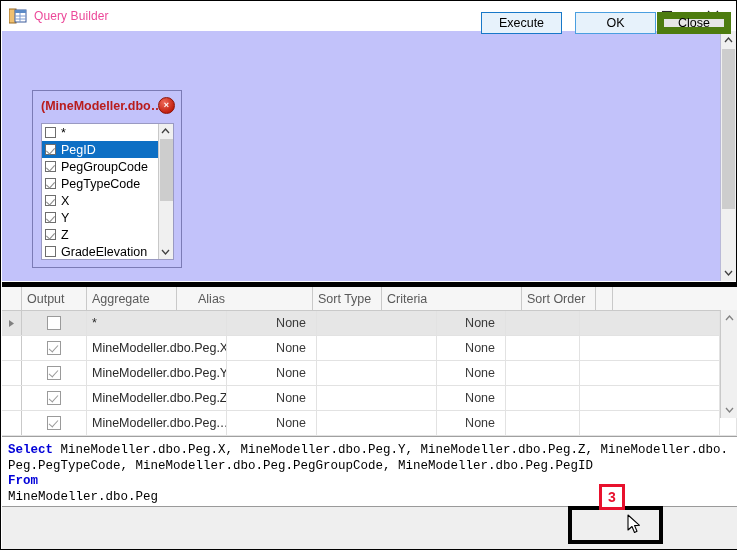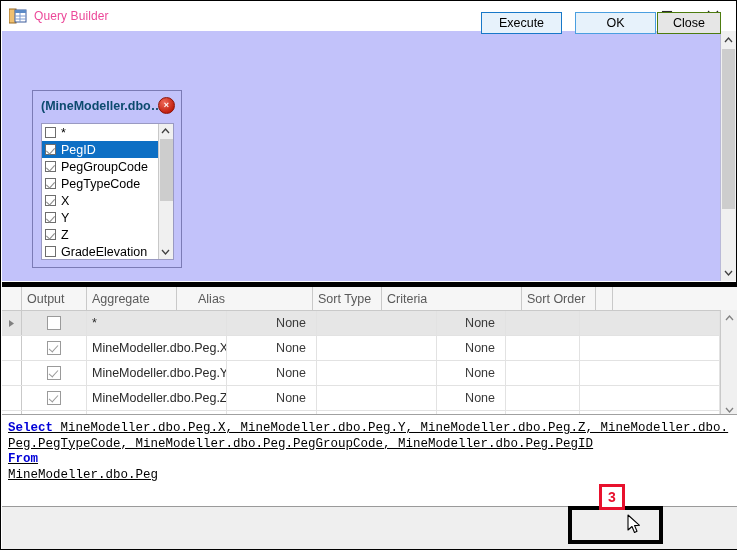--- a/index.html
+++ b/index.html
@@ -21,21 +21,21 @@
 
   
   .canvas{position:absolute;left:1px;top:30px;width:718px;height:250px;background:#c2c2fa;}
   .canvas-sb{position:absolute;left:719px;top:30px;width:16px;height:250px;background:#f0f0f0;border-left:1px solid #b9b9d8;box-sizing:border-box;}
   .sb-arrow{width:15px;height:17px;display:flex;align-items:center;justify-content:center;background:#f0f0f0;}
   .sb-thumb{position:absolute;left:1px;width:13px;background:#cdcdcd;}
 
   
   .tablebox{position:absolute;left:30px;top:59px;width:150px;height:178px;background:#c2c2fa;border:1px solid #7b7bb5;box-sizing:border-box;}
   .tablebox-hdr{height:29px;display:flex;align-items:center;padding:0 4px 0 8px;}
-  .tablebox-title{font-size:12.5px;font-weight:bold;color:#0c4a6e;white-space:nowrap;overflow:hidden;flex:1;}
+  .tablebox-title{font-size:12.5px;font-weight:bold;color:#b91c1c;white-space:nowrap;overflow:hidden;flex:1;}
   .closebadge{width:15px;height:15px;border-radius:50%;background:radial-gradient(circle at 35% 30%,#ef6a5a,#c01c0c 75%);border:1px solid #8b1307;
                display:flex;align-items:center;justify-content:center;color:#fff;font-size:9px;font-weight:bold;line-height:1;margin-right:2px;}
   .fieldlist{position:absolute;left:8px;top:32px;width:133px;height:137px;background:#fff;border:1px solid #9a9ac2;box-sizing:border-box;overflow:hidden;}
   .field-row{height:17px;display:flex;align-items:center;padding-left:3px;font-size:12.5px;color:#000;white-space:nowrap;}
   .field-row.sel{background:#0d6fc4;color:#fff;}
   .cb{width:11px;height:11px;border:1px solid #6d6d6d;background:#fff;box-sizing:border-box;margin-right:5px;flex:none;position:relative;}
   .cb.checked::after{content:"";position:absolute;left:2px;top:1px;width:4px;height:7px;border:solid #8a8a8a;border-width:0 1.6px 1.6px 0;transform:rotate(42deg);}
   .list-sb{position:absolute;right:0;top:0;width:15px;height:135px;background:#f0f0f0;border-left:1px solid #c8c8c8;box-sizing:border-box;}
 
   
@@ -46,30 +46,30 @@
   .grow.first{background:#e6e6e6;}
   .gc{font-size:12.5px;color:#2a2a2a;display:flex;align-items:center;padding-left:5px;box-sizing:border-box;border-right:1px solid #e2e2e2;white-space:nowrap;overflow:hidden;}
   .gc.num{justify-content:flex-end;padding-right:10px;color:#3a3a3a;}
   .gc.center{justify-content:center;padding-left:0;}
   .gcb{width:14px;height:14px;border:1px solid #9a9a9a;background:#fff;box-sizing:border-box;position:relative;}
   .gcb.checked::after{content:"";position:absolute;left:3px;top:1px;width:4px;height:8px;border:solid #9a9a9a;border-width:0 1.7px 1.7px 0;transform:rotate(42deg);}
   .rowmark{width:20px;display:flex;align-items:center;justify-content:center;border-right:1px solid #c9c9c9;box-sizing:border-box;}
   .grid-vsb{position:absolute;right:0;top:23px;width:17px;height:108px;background:#f0f0f0;border-left:1px solid #c9c9c9;box-sizing:border-box;}
 
   
-  .sqlarea{position:absolute;left:1px;top:413px;width:735px;height:97px;background:#fff;border-top:1px solid #a0a0a0;box-sizing:border-box;padding:6px 6px 0 6px;
-           font-family:"Liberation Mono",monospace;font-size:12.5px;line-height:15.6px;color:#000;white-space:pre-wrap;word-break:break-all;text-decoration:underline;}
+  .sqlarea{position:absolute;left:1px;top:435px;width:735px;height:97px;background:#fff;border-top:1px solid #a0a0a0;box-sizing:border-box;padding:6px 6px 0 6px;
+           font-family:"Liberation Mono",monospace;font-size:12.5px;line-height:15.6px;color:#000;white-space:pre-wrap;word-break:break-all;}
   .kw{color:#0000d8;font-weight:bold;}
 
   
   .footer{position:absolute;left:1px;top:505px;width:735px;height:43px;background:#efefef;border-top:1px solid #9a9a9a;box-sizing:border-box;}
   .btn{position:absolute;height:22px;font-size:12.5px;display:flex;align-items:center;justify-content:center;box-sizing:border-box;}
   .btn.execute{left:480px;top:11px;width:81px;background:#e7f2fb;border:1px solid #1878c8;color:#000;}
   .btn.ok{left:574px;top:11px;width:81px;background:#e7f2fb;border:1px solid #4a9fe0;color:#000;}
-  .btn.close{left:656px;top:11px;width:64px;background:#e6e6e6;border:1px solid #4d7c0f;color:#000;}
+  .btn.close{left:656px;top:11px;width:74px;background:#e6e6e6;border:7px solid #4d7c0f;color:#000;}
   .okframe{position:absolute;left:567px;top:505px;width:95px;height:38px;border:4px solid #000;box-sizing:border-box;}
   .badge3{position:absolute;left:598px;top:483px;width:26px;height:26px;border:3px solid #e8112d;background:#fff;box-sizing:border-box;
           display:flex;align-items:center;justify-content:center;font-size:14px;font-weight:bold;color:#e8112d;font-family:"Liberation Sans",sans-serif;}
   .cursor{position:absolute;left:626px;top:513px;width:16px;height:22px;}
 </style>
 </head>
 <body>
 
 <div id="app">
 

